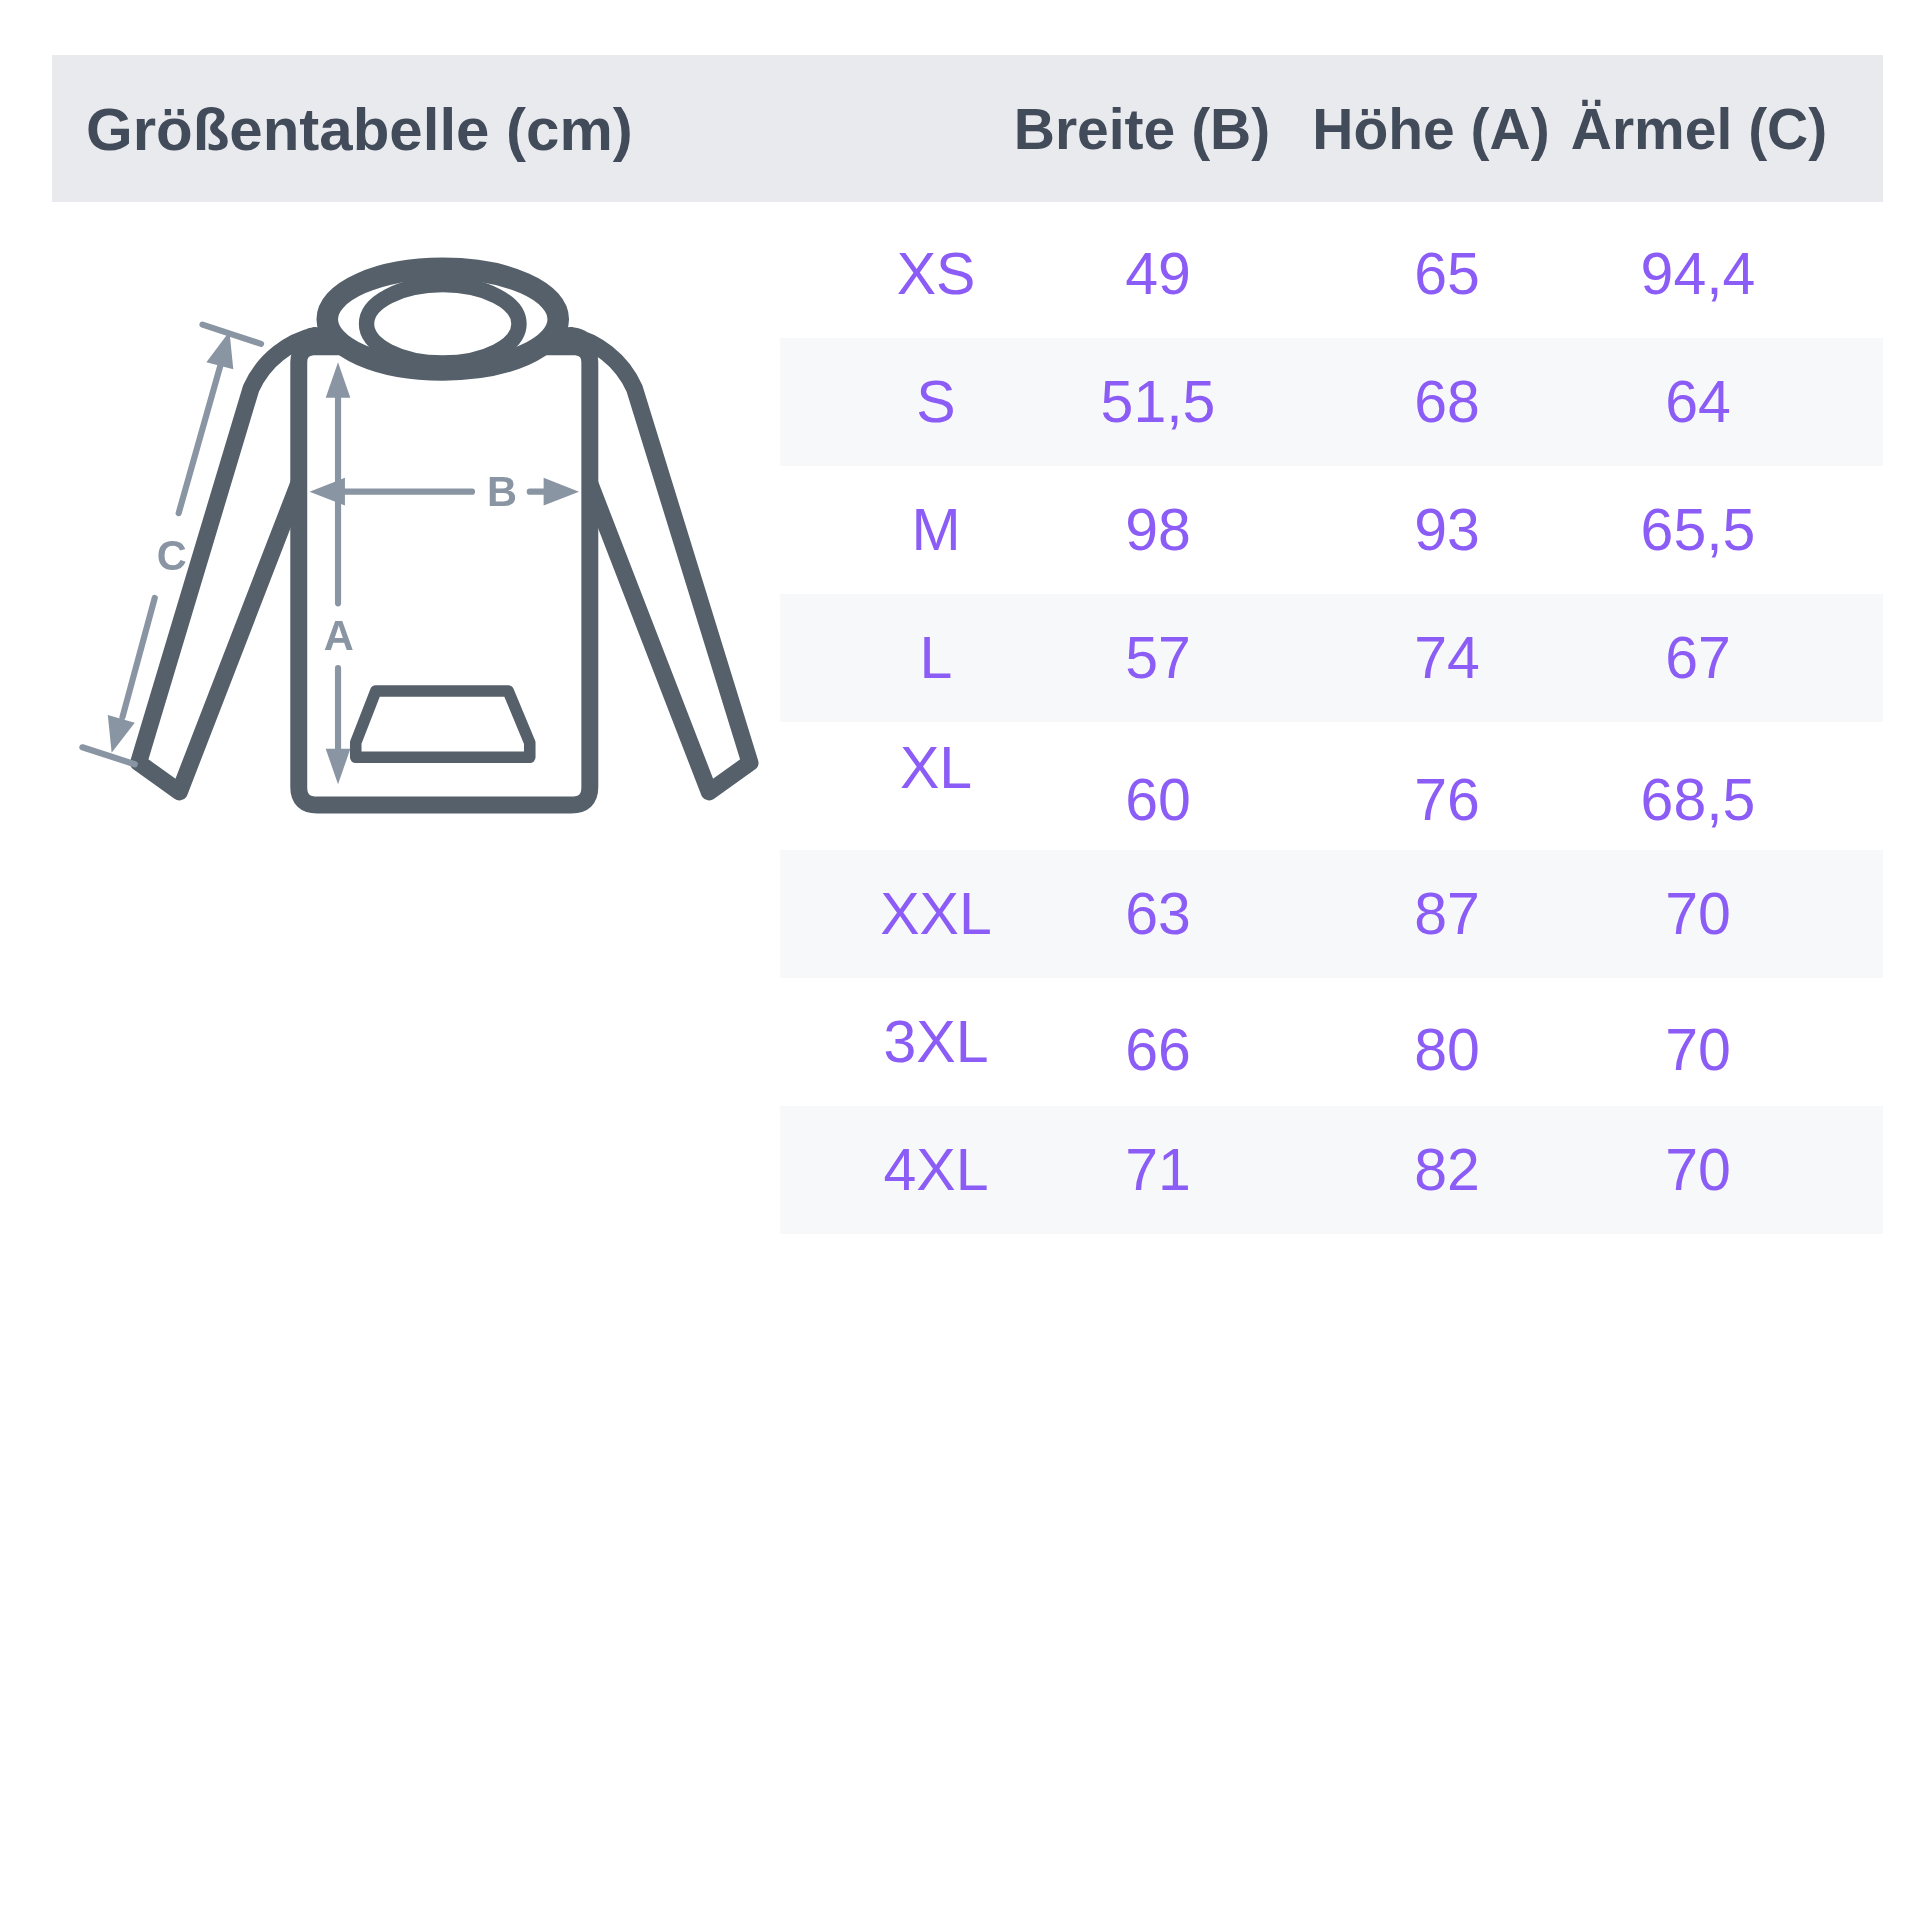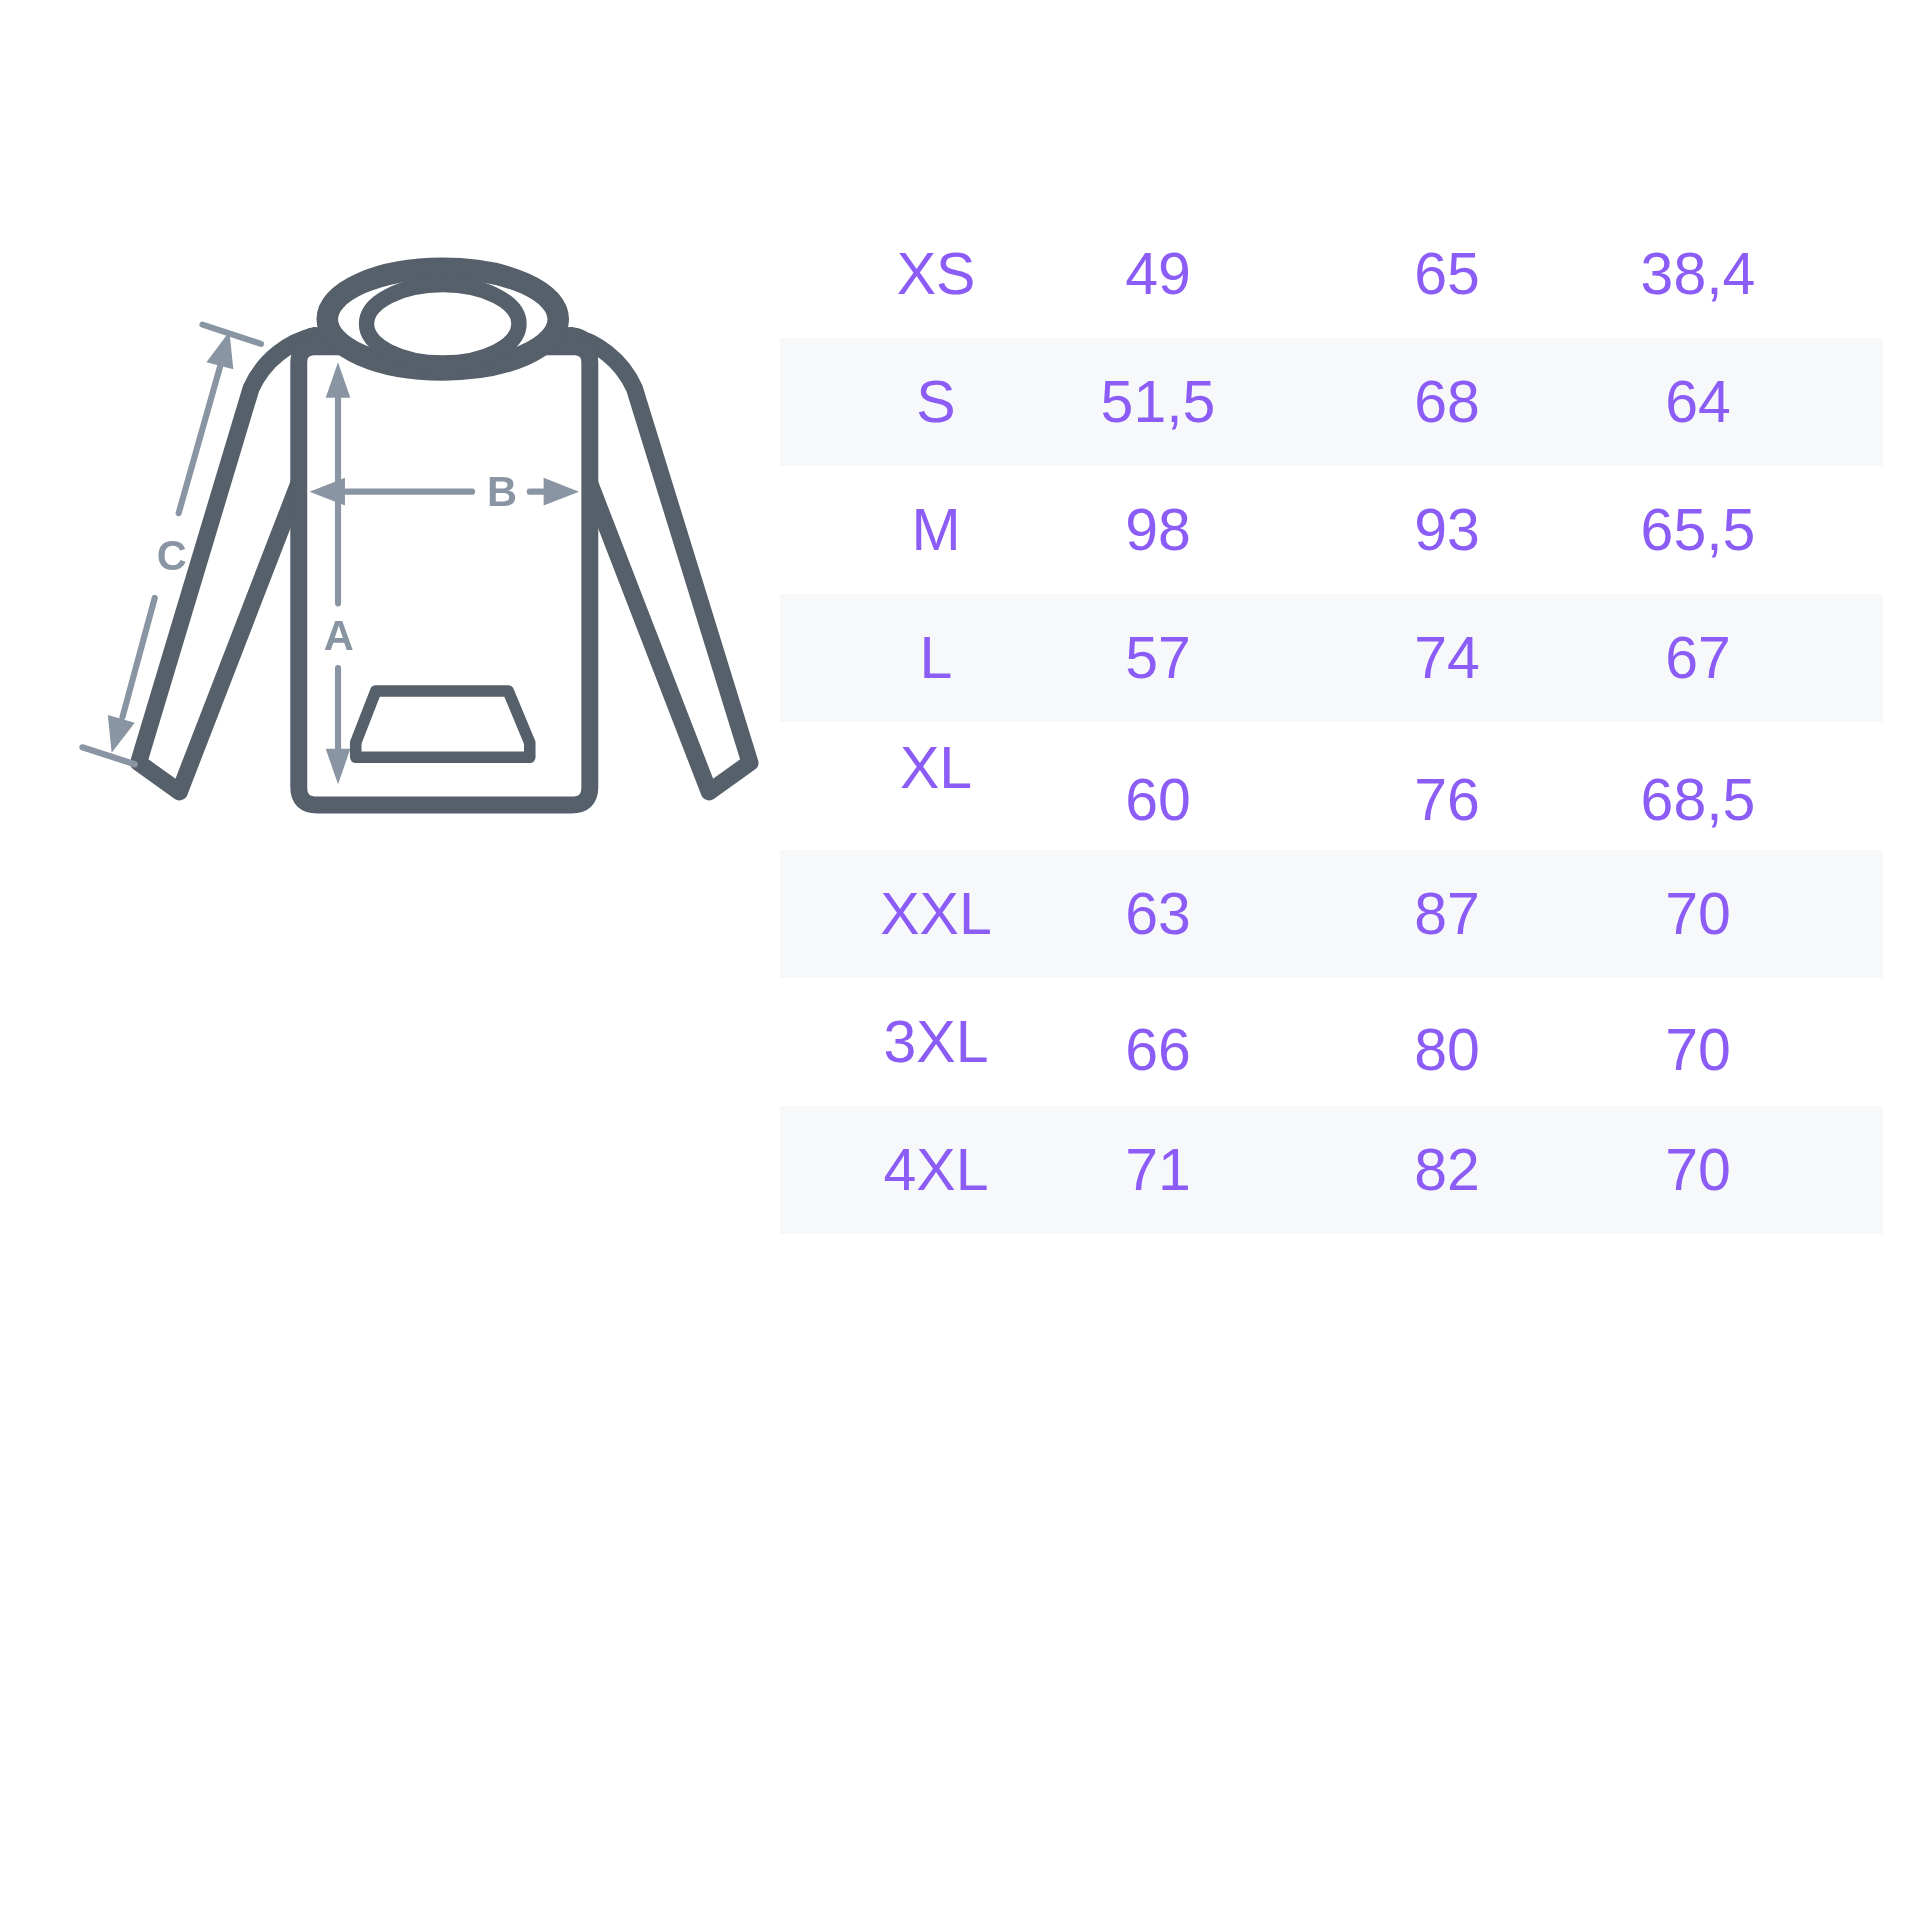--- a/index.html
+++ b/index.html
@@ -56,20 +56,26 @@
     height:72px;line-height:72px;white-space:nowrap;
     transform:scaleX(0.9);transform-origin:left center;
   }
   .note-bold{font-weight:bold;}
 </style>
 </head>
 <body>
 
 <div class="canvas">
 
+  <div class="header-bar">
+    <div class="page-title">Größentabelle (cm)</div>
+    <div class="col-h col-h--b">Breite (B)</div>
+    <div class="col-h col-h--a">Höhe (A)</div>
+    <div class="col-h col-h--c">Ärmel (C)</div>
+  </div>
 
   <svg class="diagram" viewBox="0 0 980 900" xmlns="http://www.w3.org/2000/svg">
 
     <g stroke="#55606a" stroke-width="22" fill="#ffffff" stroke-linejoin="round" stroke-linecap="round">
       <path d="M350 155 C316 163 283 186 266 224 L120 710 L173 748 L330 342 L330 168 Q337 156 350 155 Z"></path>
       <path d="M680 155 C714 163 747 186 764 224 L914 710 L861 748 L704 342 L704 168 Q697 156 680 155 Z"></path>
       <path d="M328 190 Q328 172 346 170 L688 170 Q706 172 706 190 L706 742 Q706 765 682 765 L352 765 Q328 765 328 742 Z"></path>
       <path stroke-width="15" d="M428 617 L600 617 L628 684 L628 703 L402 703 L402 684 Z"></path>
       <ellipse cx="515" cy="134" rx="150" ry="66" stroke-width="28"></ellipse>
       <ellipse cx="515" cy="140" rx="99" ry="51" stroke-width="20"></ellipse>
@@ -95,21 +101,21 @@
       <text x="592" y="377">B</text>
       <text x="163" y="460">C</text>
     </g>
   </svg>
 
   <div class="size-table">
     <div class="row">
       <span class="cell cell--size">XS</span>
       <span class="cell cell--val cell--b">49</span>
       <span class="cell cell--val cell--a">65</span>
-      <span class="cell cell--val cell--c">38,4</span>
+      <span class="cell cell--val cell--c">94,4</span>
     </div>
     <div class="row row--shaded">
       <span class="cell cell--size">S</span>
       <span class="cell cell--val cell--b">51,5</span>
       <span class="cell cell--val cell--a">68</span>
       <span class="cell cell--val cell--c">64</span>
     </div>
     <div class="row">
       <span class="cell cell--size">M</span>
       <span class="cell cell--val cell--b">98</span>

